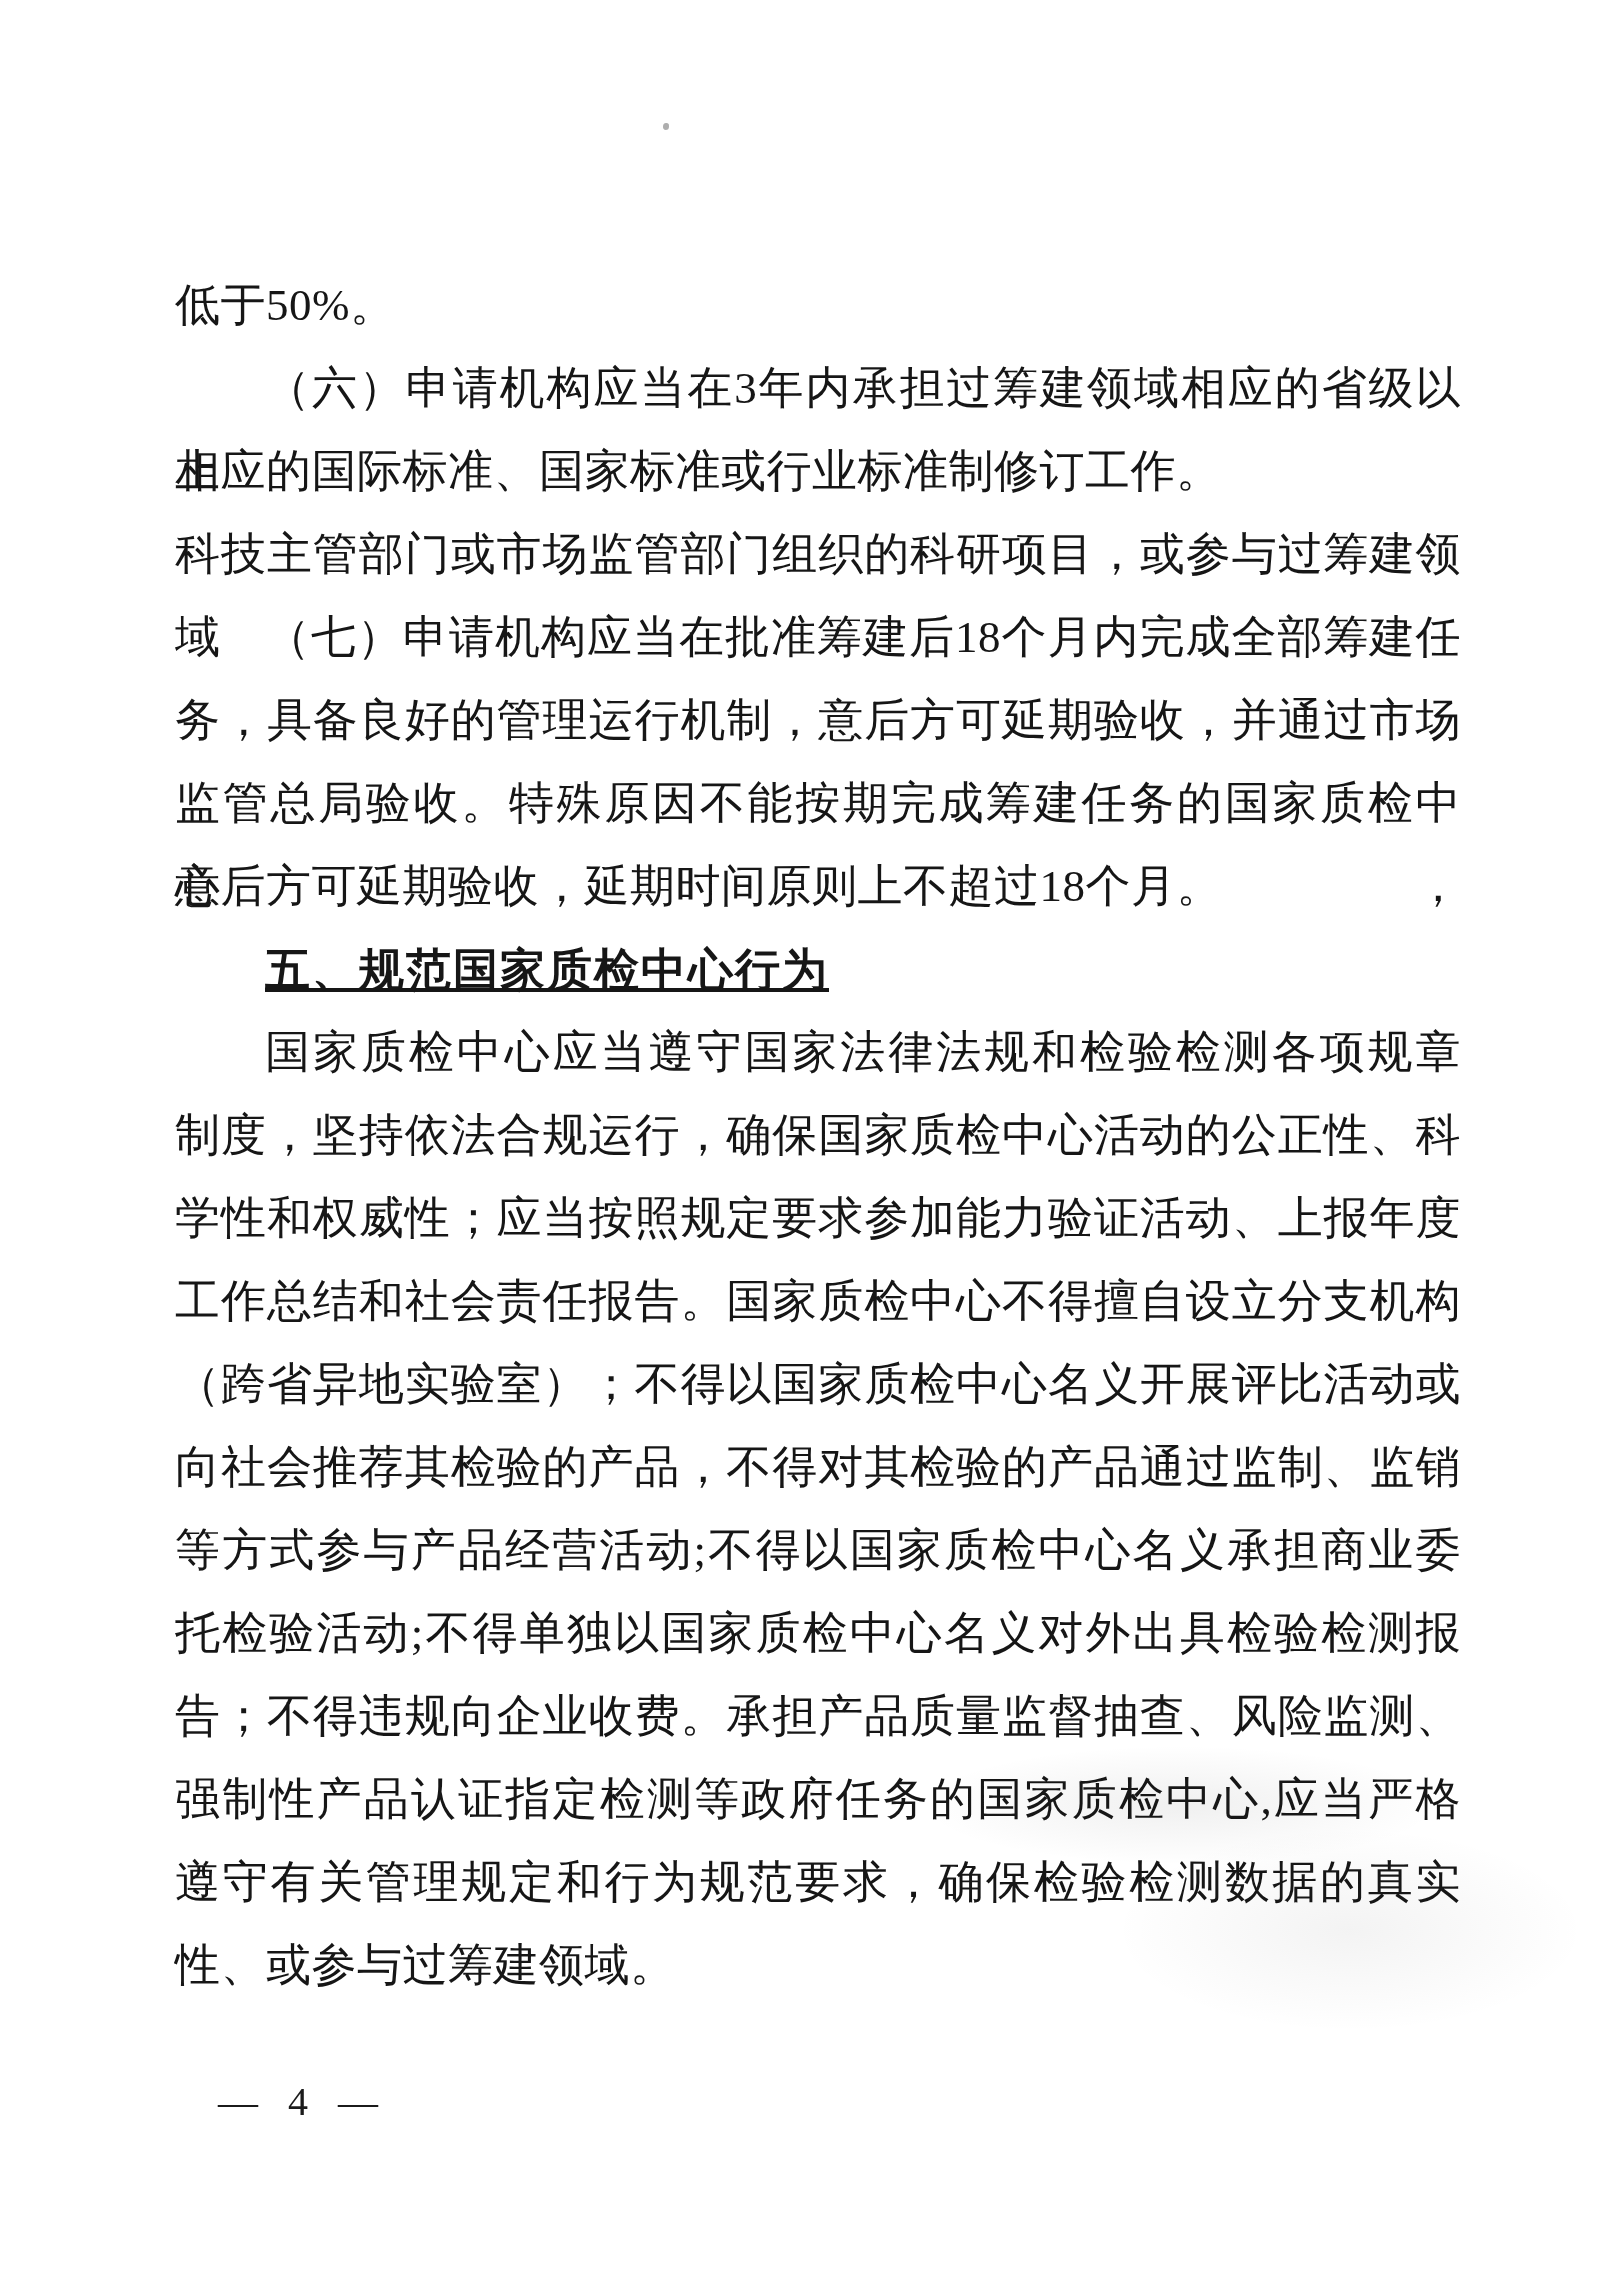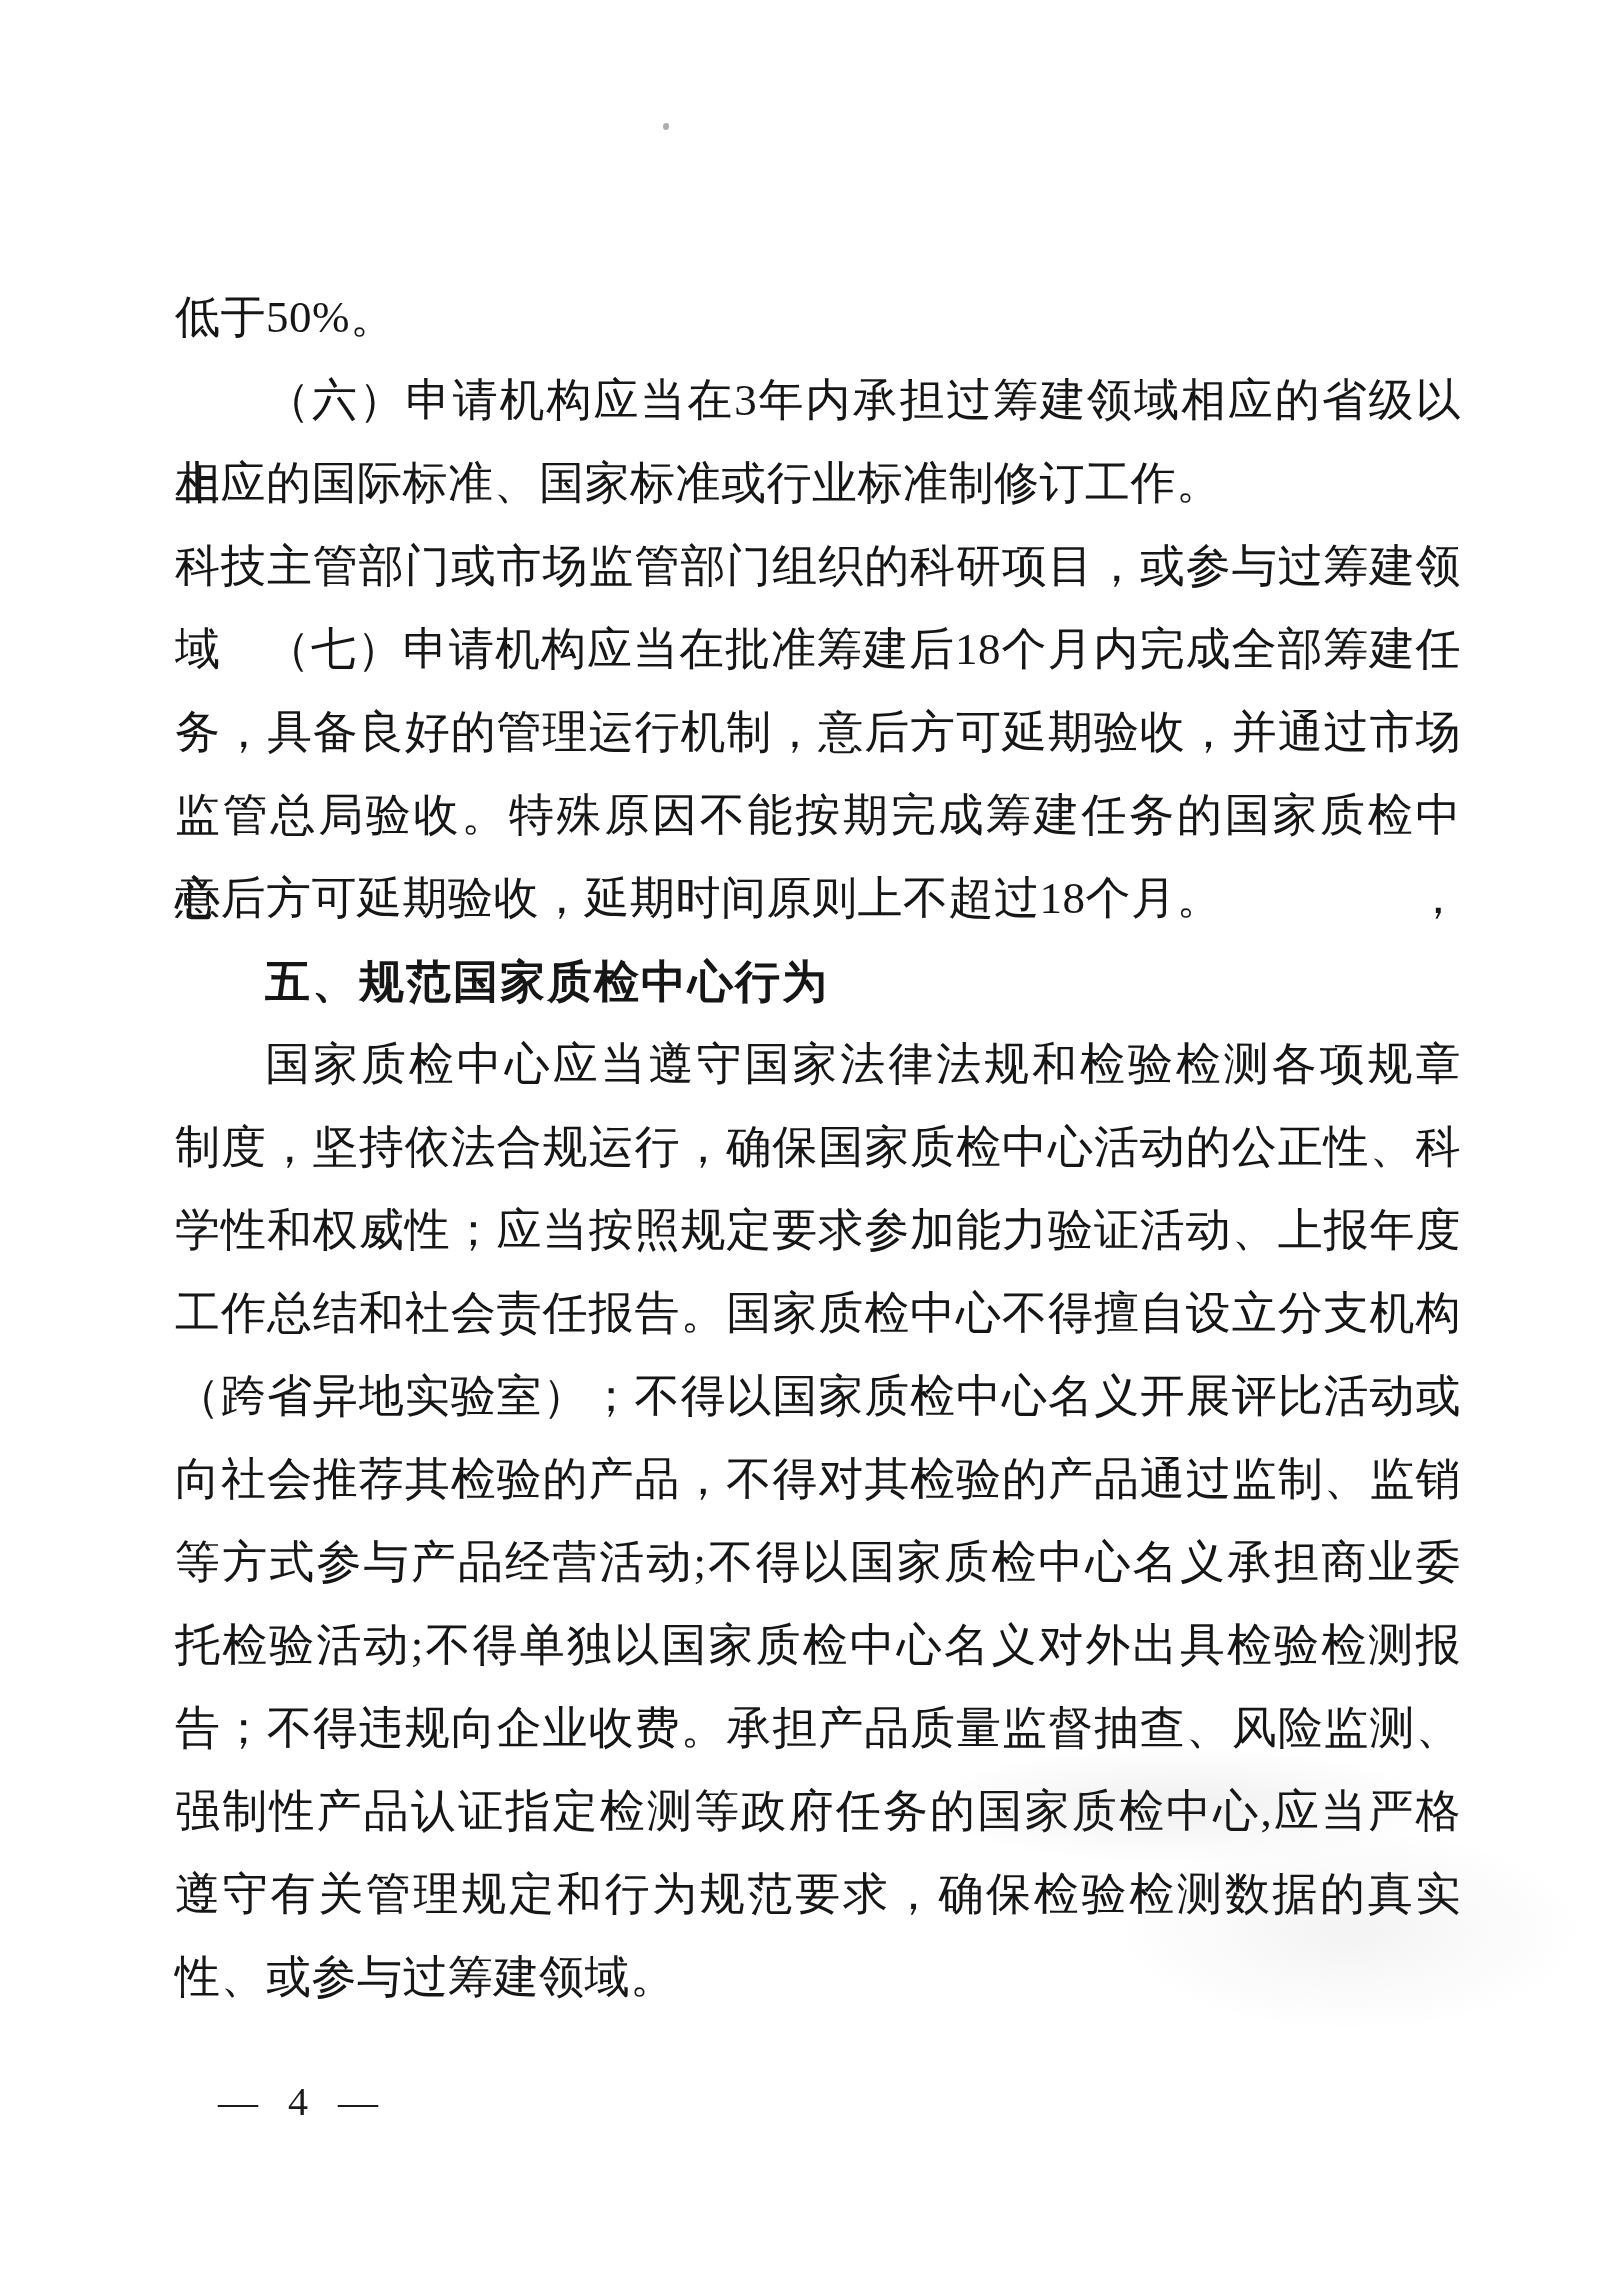--- a/index.html
+++ b/index.html
@@ -12,21 +12,21 @@
     height: 2288px;
     background: #ffffff;
     overflow: hidden;
     font-family: "Liberation Serif", "DejaVu Serif", serif;
     color: #161616;
   }
   
   .textblock {
     position: absolute;
     left: 175px;
-    top: 276px;
+    top: 264px;
     width: 1286px;
   }
   .line {
     height: 83px;
     line-height: 83px;
     font-size: 45px;
     letter-spacing: 0.5px;
     white-space: nowrap;
     text-rendering: optimizeLegibility;
   }
@@ -39,20 +39,21 @@
   }
   
   .indent {
     text-indent: 90px;
   }
   
   .heading {
     font-family: "Liberation Sans", "DejaVu Sans", sans-serif;
     font-weight: 700;
     letter-spacing: 2px;
+    text-decoration: underline;
   }
   
   .page-number {
     position: absolute;
     left: 218px;
     top: 2078px;
     height: 48px;
     line-height: 48px;
     font-size: 40px;
     letter-spacing: 10px;

